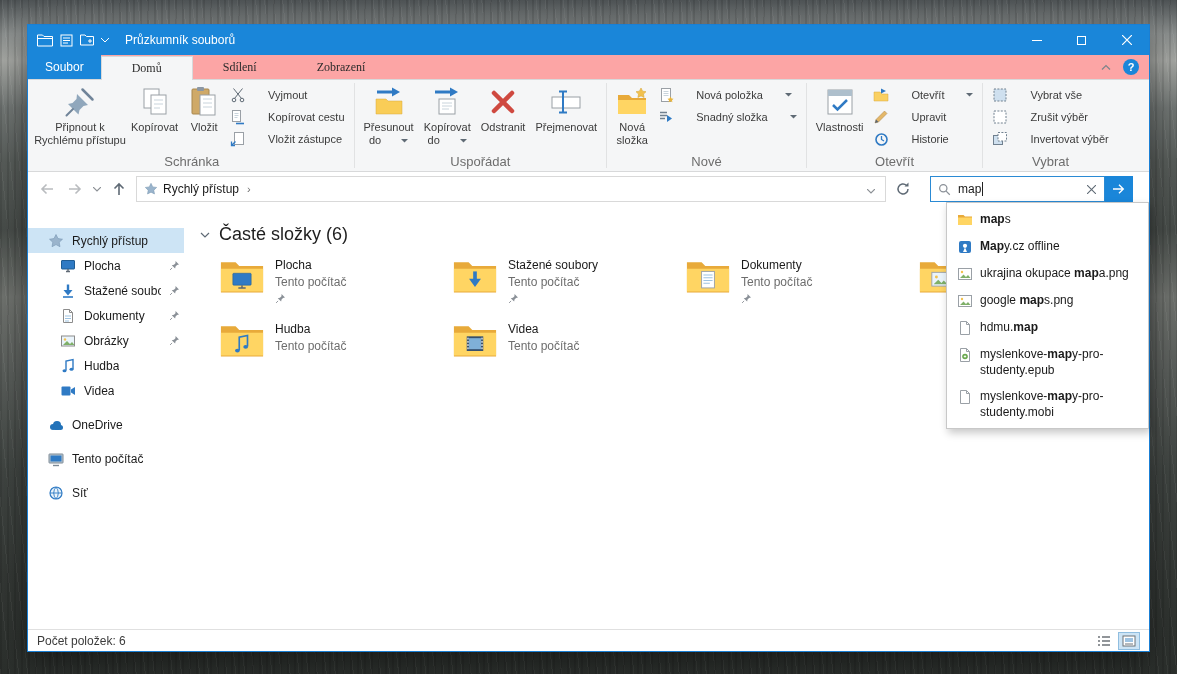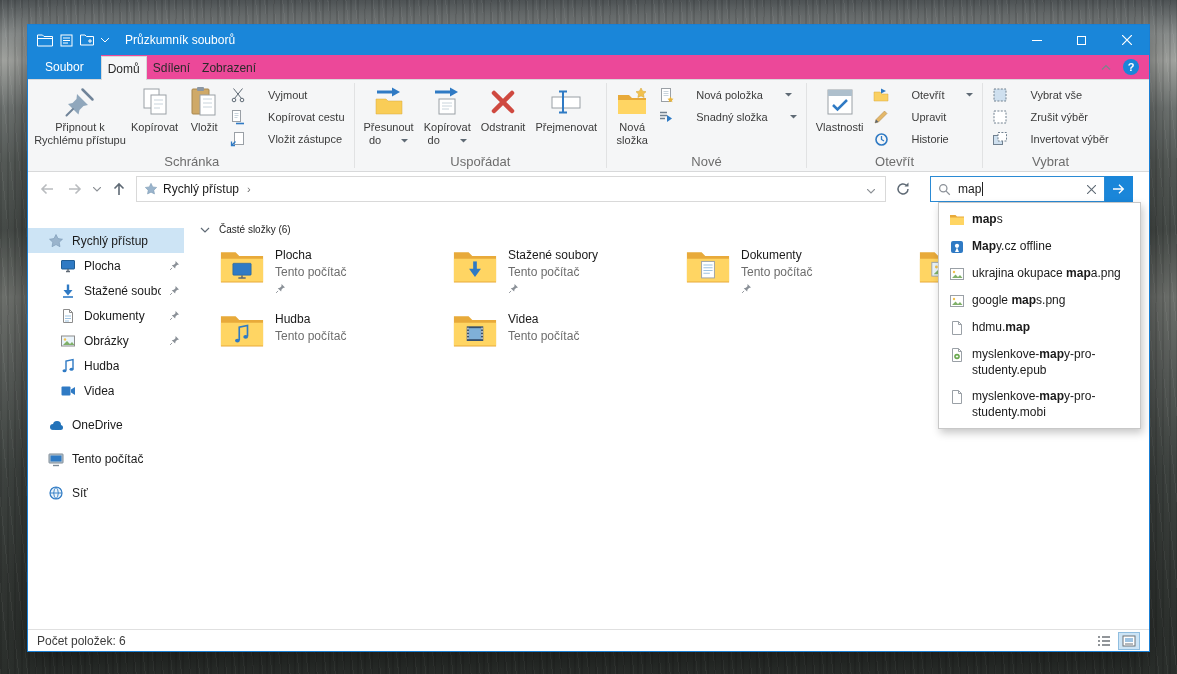--- a/index.html
+++ b/index.html
@@ -14,23 +14,23 @@
     border:1px solid #1a7fd4;box-shadow:0 10px 26px rgba(0,0,0,.45);display:flex;flex-direction:column;}
   
   .titlebar{height:30px;background:#1a86d9;display:flex;align-items:center;color:#fff;flex:0 0 auto;}
   .qat{display:flex;align-items:center;gap:7px;padding-left:9px;}
   .title{font-size:12px;margin-left:16px;flex:1;white-space:nowrap;}
   .win-controls{display:flex;height:100%;}
   .wc{width:45px;height:100%;display:flex;align-items:center;justify-content:center;}
   .wc-min{width:10px;height:1px;background:#fff;}
   .wc-max{width:9px;height:9px;border:1px solid #fff;}
   
-  .tabsrow{height:24px;display:flex;align-items:flex-end;background:#ec4899;position:relative;z-index:3;flex:0 0 auto;}
+  .tabsrow{height:24px;display:flex;align-items:flex-end;background:#fca5a5;position:relative;z-index:3;flex:0 0 auto;}
   .tab-file{height:24px;background:#1a86d9;color:#fff;font-size:12px;padding:0 17px;display:flex;align-items:center;}
-  .tab{height:23px;font-size:12px;padding:0 6px;display:flex;align-items:center;color:#2b2b2b;}
+  .tab{height:23px;font-size:12px;padding:0 30px;display:flex;align-items:center;color:#2b2b2b;font-family:Liberation Serif, serif;}
   .tab.active{height:24px;background:#f5f6f7;border:1px solid #d8d9da;border-bottom:0;margin-bottom:-1px;}
   .tabsrow-right{margin-left:auto;display:flex;align-items:center;gap:12px;padding-right:10px;height:100%;}
   .help-circle{width:16px;height:16px;border-radius:50%;background:#1a86d9;color:#fff;font-size:11px;font-weight:bold;display:flex;align-items:center;justify-content:center;}
   
   .ribbon{height:93px;background:#f5f6f7;border-top:1px solid #d8d9da;border-bottom:1px solid #d8d9da;display:flex;padding:0 2px;flex:0 0 auto;}
   .rgroup{display:flex;flex-direction:column;}
   .rgroup-content{flex:1;display:flex;align-items:stretch;padding:3px 4px 0;}
   .rgroup-label{height:17px;font-size:13px;color:#6d6d6d;text-align:center;padding-bottom:3px;}
   .rsep{width:1px;background:#e1e2e3;margin:3px 0;}
   .lbtn{display:flex;flex-direction:column;align-items:center;padding:3px 5px 0;font-size:11px;color:#3b3b3b;text-align:center;line-height:13px;white-space:nowrap;}
@@ -57,37 +57,37 @@
   
   .contentrow{flex:1;display:flex;min-height:0;}
   .sidebar{width:156px;flex:0 0 auto;padding-top:22px;font-size:12px;color:#1a1a1a;overflow:hidden;}
   .side-item{height:25px;display:flex;align-items:center;gap:8px;padding-left:20px;padding-right:4px;}
   .side-item.child{padding-left:32px;}
   .side-item.selected{background:#cde4f5;}
   .side-item .lab{white-space:nowrap;overflow:hidden;}
   .side-pin{margin-left:auto;flex:0 0 auto;}
   .side-gap{height:9px;}
   .main{flex:1;padding:14px 10px 0 8px;min-width:0;}
-  .secheader{display:flex;align-items:center;gap:9px;font-size:10px;color:#1e1e1e;padding:4px 0 8px 8px;}
+  .secheader{display:flex;align-items:center;gap:9px;font-size:18px;color:#1e1e1e;padding:4px 0 8px 8px;}
   .tiles{display:flex;flex-wrap:wrap;margin-left:22px;width:940px;}
   .tile{width:233px;height:58px;display:flex;gap:11px;padding:4px 6px;margin-bottom:6px;}
   .tile-icon{width:44px;height:38px;flex:0 0 auto;}
   .tile-text{display:flex;flex-direction:column;font-size:12px;padding-top:1px;}
   .tile-name{color:#1a1a1a;white-space:nowrap;}
   .tile-loc{color:#6d6d6d;margin-top:3px;white-space:nowrap;}
   .tile-pin{margin-top:4px;}
   .recent-block{margin-top:14px;}
   .empty-msg{font-size:12px;color:#575757;text-align:center;margin-top:22px;}
   
   .statusbar{height:22px;border-top:1px solid #e0e0e0;display:flex;align-items:center;padding:0 9px;font-size:12px;color:#3b3b3b;flex:0 0 auto;}
   .status-right{margin-left:auto;display:flex;gap:3px;}
   .viewbtn{width:22px;height:18px;display:flex;align-items:center;justify-content:center;border:1px solid transparent;}
   .viewbtn.active{background:#cde4f5;border:1px solid #90bee0;}
   
-  .search-dropdown{position:absolute;top:177px;right:8px;width:203px;background:#fff;border:1px solid #c8c8c8;
+  .search-dropdown{position:absolute;top:177px;right:0;width:203px;background:#fff;border:1px solid #c8c8c8;
     box-shadow:2px 4px 8px rgba(0,0,0,.22);z-index:40;padding:3px 0;}
   .sug{display:flex;align-items:flex-start;gap:7px;padding:5px 8px 5px 10px;min-height:27px;}
   .sug .icon16{margin-top:1px;}
   .sug-name{font-size:12px;color:#1a1a1a;line-height:16px;word-wrap:break-word;min-width:0;}
 </style>
 </head>
 <body>
 
 <div class="desktop"></div>
 

